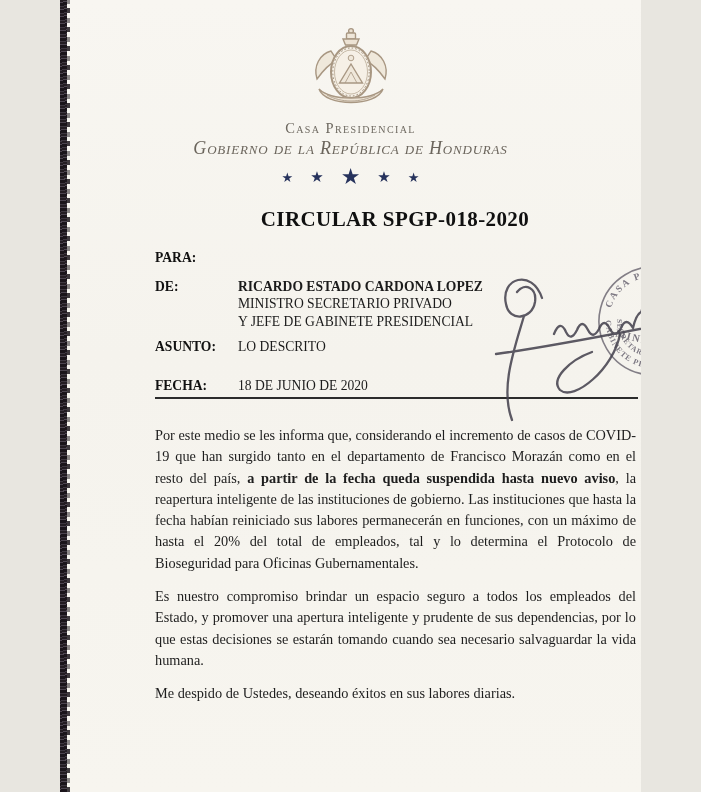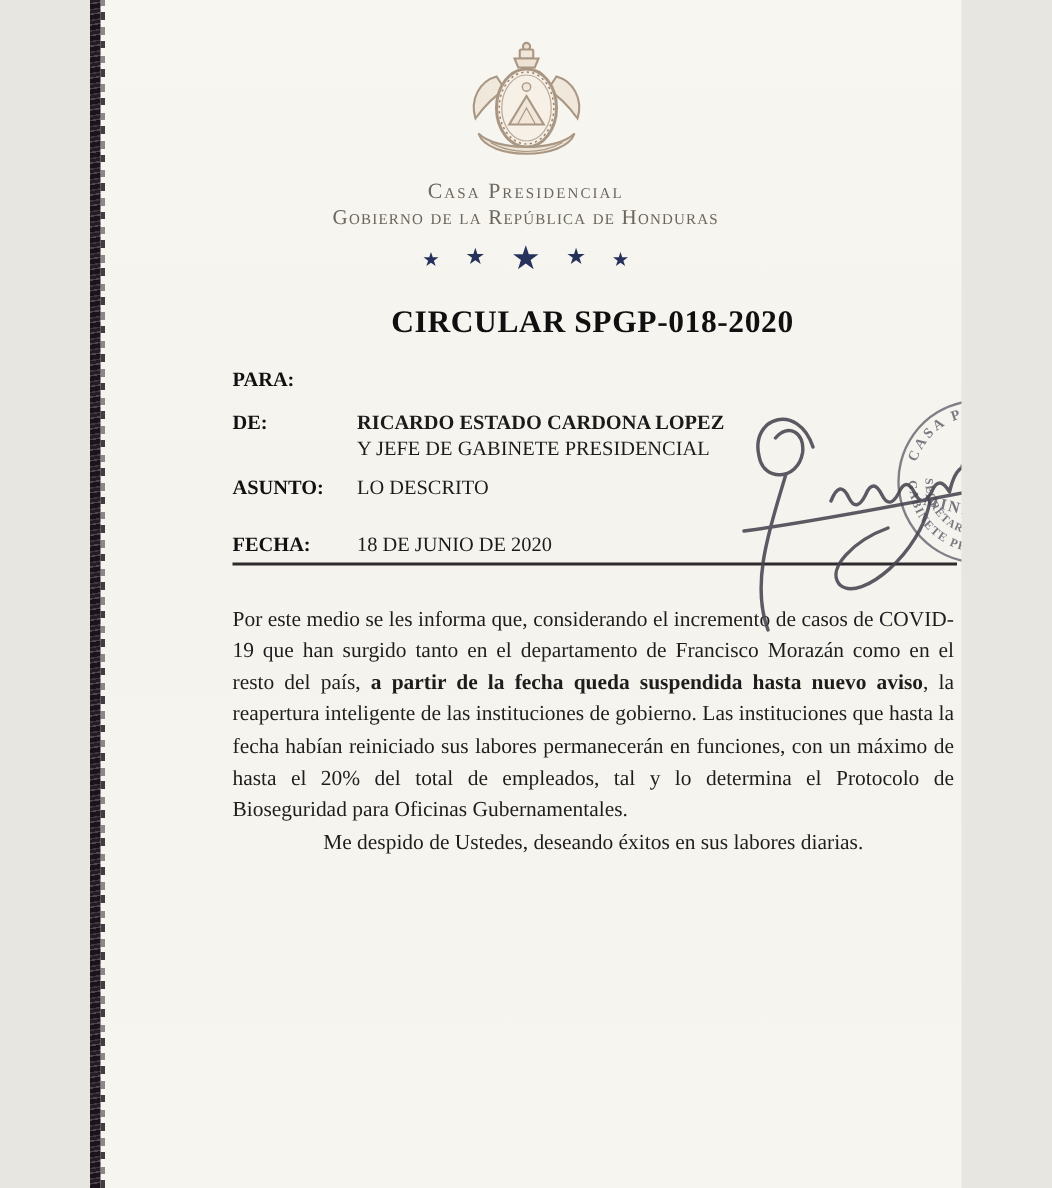--- a/index.html
+++ b/index.html
@@ -22,22 +22,22 @@
     background:repeating-linear-gradient(0deg,rgba(34,28,34,.85) 0 5px,transparent 5px 9px,rgba(34,28,34,.5) 9px 14px,transparent 14px 19px);
   }
 
   .header{ text-align:center; padding-top:27px; }
   .emblem{ display:block; margin:0 auto; }
   .org1{
     margin-top:3px; font-size:14.5px; letter-spacing:1.4px;
     font-variant:small-caps; color:#6e6960;
   }
   .org2{
-    margin-top:1px; font-size:14px; letter-spacing:.8px;
-    font-variant:small-caps; color:#6b655c;
+    margin-top:1px; font-size:18px; letter-spacing:.8px;
+    font-variant:small-caps; color:#6b655c;font-style:italic;
   }
   .stars{
     margin-top:6px; height:24px;
     display:flex; justify-content:center; align-items:center; gap:17px;
     color:#26325c;
   }
   .star{ line-height:1; }
   .s-sm{ font-size:13px; } .s-md{ font-size:15px; } .s-lg{ font-size:22px; }
 
   .doc-title{
@@ -59,21 +59,21 @@
     margin:3px 0 0 95px; width:483px; height:0;
     border:none; border-top:2px solid #2c2c2c;
   }
 
   .bodytext{
     margin-left:95px; width:481px;
     font-size:14.3px; line-height:21.3px; text-align:justify; color:#1d1d1d;
   }
   .p1{ margin-top:26px; }
   .p2{ margin-top:12px; }
-  .closing{ text-align:center; }
+  .closing{ margin-top:12px; text-align:left; }
   .bold-inline{ font-weight:bold; }
 
   .sig-stamp{ position:absolute; left:408px; top:250px; }
 </style>
 </head>
 <body>
 
 <div class="page">
   <div class="edge-strip"></div>
 
@@ -109,37 +109,39 @@
   <div class="doc-title">CIRCULAR SPGP-018-2020</div>
 
   <div class="fields">
     <div class="frow frow-para">
       <div class="flabel">PARA:</div>
     </div>
     <div class="frow frow-de">
       <div class="flabel">DE:</div>
       <div class="fvalue">
         <div class="de-name">RICARDO ESTADO CARDONA LOPEZ</div>
+        <div>MINISTRO SECRETARIO PRIVADO</div>
         <div>Y JEFE DE GABINETE PRESIDENCIAL</div>
       </div>
     </div>
     <div class="frow frow-asunto">
       <div class="flabel">ASUNTO:</div>
       <div class="fvalue">LO DESCRITO</div>
     </div>
     <div class="frow">
       <div class="flabel">FECHA:</div>
       <div class="fvalue">18 DE JUNIO DE 2020</div>
     </div>
   </div>
   <hr class="fecha-rule">
 
   <div class="bodytext p1">
     <span>Por este medio se les informa que, considerando el incremento de casos de COVID-19 que han surgido tanto en el departamento de Francisco Morazán como en el resto del país, </span><span class="bold-inline">a partir de la fecha queda suspendida hasta nuevo aviso</span><span>, la reapertura inteligente de las instituciones de gobierno. Las instituciones que hasta la fecha habían reiniciado sus labores permanecerán en funciones, con un máximo de hasta el 20% del total de empleados, tal y lo determina el Protocolo de Bioseguridad para Oficinas Gubernamentales.</span>
   </div>
+  <div class="bodytext p2">Es nuestro compromiso brindar un espacio seguro a todos los empleados del Estado, y promover una apertura inteligente y prudente de sus dependencias, por lo que estas decisiones se estarán tomando cuando sea necesario salvaguardar la vida humana.</div>
   <div class="bodytext closing">Me despido de Ustedes, deseando éxitos en sus labores diarias.</div>
 
   <svg class="sig-stamp" width="268" height="188" viewBox="0 0 268 188">
 
     <g transform="rotate(14 185 71)" fill="none" opacity="0.82">
       <circle cx="185" cy="71" r="54" stroke="#6a6570" stroke-width="1.6"></circle>
       <defs>
         <path id="arcTop" d="M 141 71 A 44 44 0 0 1 229 71"></path>
         <path id="arcBotInner" d="M 149 71 A 36 36 0 0 0 221 71"></path>
         <path id="arcBotOuter" d="M 138 71 A 47 47 0 0 0 232 71"></path>

